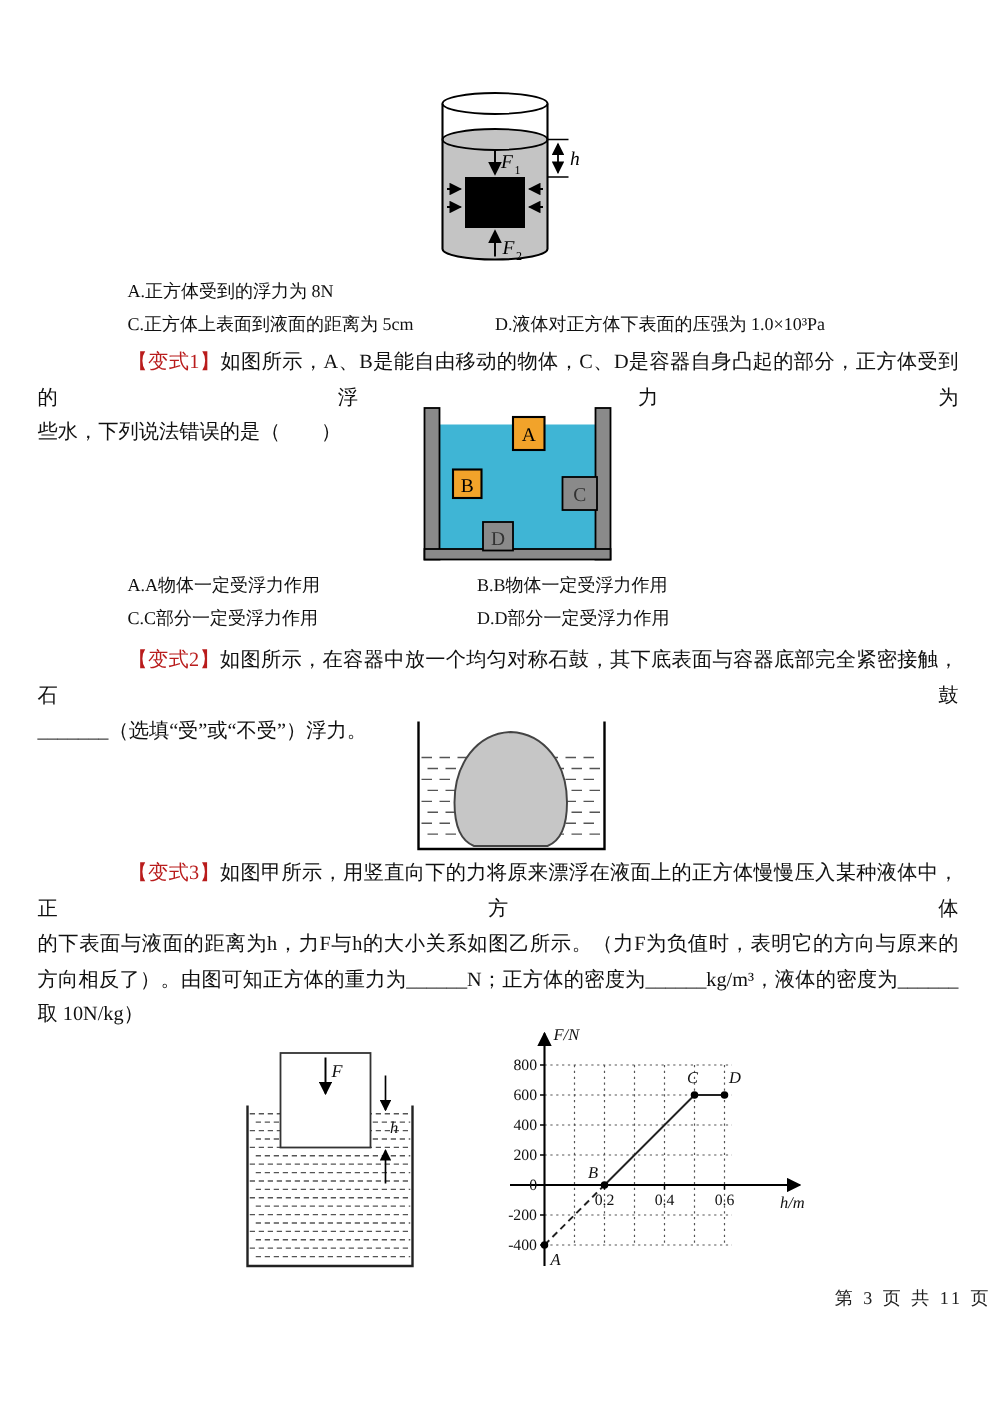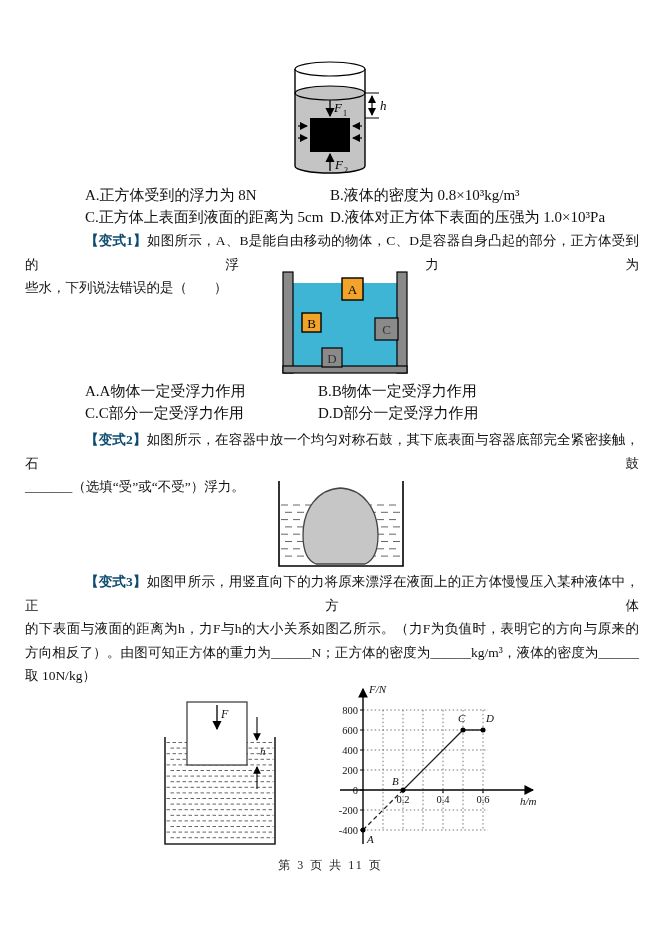--- a/index.html
+++ b/index.html
@@ -4,23 +4,23 @@
 <style>
   *{margin:0;padding:0;box-sizing:border-box}
   html,body{background:#ffffff}
   .page{position:relative;width:661px;height:935px;background:#fff;overflow:hidden;
         font-family:"Liberation Serif","DejaVu Serif",serif;color:#111}
   .fig{position:absolute}
   .para{position:absolute;left:25px;width:614px;font-size:13.5px;line-height:23.5px;color:#101010}
   .pline{text-align:justify;text-align-last:justify}
   .pline.nj{text-align:center;text-align-last:left}
   .ind{text-indent:60px}
-  .tag{color:#0c4a6e;font-weight:bold}
-  .opt{position:absolute;font-size:15px;white-space:nowrap;color:#101010}
-  .footer{position:absolute;left:0;right:0;top:857px;text-align:center;font-size:12px;
+  .tag{color:#b91c1c;font-weight:normal}
+  .opt{position:absolute;font-size:12px;white-space:nowrap;color:#101010}
+  .footer{position:absolute;left:0;right:0;top:857px;text-align:right;font-size:12px;
           letter-spacing:2px;color:#222}
   svg text{font-family:"Liberation Serif","DejaVu Serif",serif}
   .grid{stroke:#555;stroke-width:.8;stroke-dasharray:1.5 2.4;fill:none}
   .axis{stroke:#000;stroke-width:1.4;fill:none}
   .ser{fill:none;stroke:#222;stroke-width:1.3}
   .ser.dashed{stroke-dasharray:4.5 3}
   .tick{font-size:10.5px;fill:#111}
   .ty{text-anchor:end}
   .tx{text-anchor:middle}
   .plabel,.alabel{font-size:11px;font-style:italic;fill:#111}
@@ -61,21 +61,20 @@
     <line x1="89" y1="62" x2="103" y2="62" stroke="#000" stroke-width="1"></line>
     <line x1="96" y1="40" x2="96" y2="59" stroke="#000" stroke-width="1.2" marker-start="url(#ah)" marker-end="url(#ah)"></line>
     <text x="58" y="56" class="flabel">F</text>
     <text x="67" y="60" class="fsub">1</text>
     <text x="59" y="113" class="flabel">F</text>
     <text x="68" y="117" class="fsub">2</text>
     <text x="104" y="54" class="flabel">h</text>
   </svg>
 
   <span class="opt" style="left:85px;top:186px">A.正方体受到的浮力为 8N</span>
-  <span class="opt" style="left:330px;top:186px">B.液体的密度为 0.8×10³kg/m³</span>
   <span class="opt" style="left:85px;top:208px">C.正方体上表面到液面的距离为 5cm</span>
   <span class="opt" style="left:330px;top:208px">D.液体对正方体下表面的压强为 1.0×10³Pa</span>
 
   <div class="para" style="top:229px">
     <div class="pline ind"><span class="tag">【变式1】</span><span>如图所示，A、B是能自由移动的物体，C、D是容器自身凸起的部分，正方体受到的浮力为</span></div>
     <div class="pline nj">些水，下列说法错误的是（　　）</div>
   </div>
 
   <svg class="fig" style="left:281px;top:270px" width="130" height="104" viewBox="0 0 130 104">
     <rect x="12" y="13" width="104" height="83" fill="#3fb5d5"></rect>

